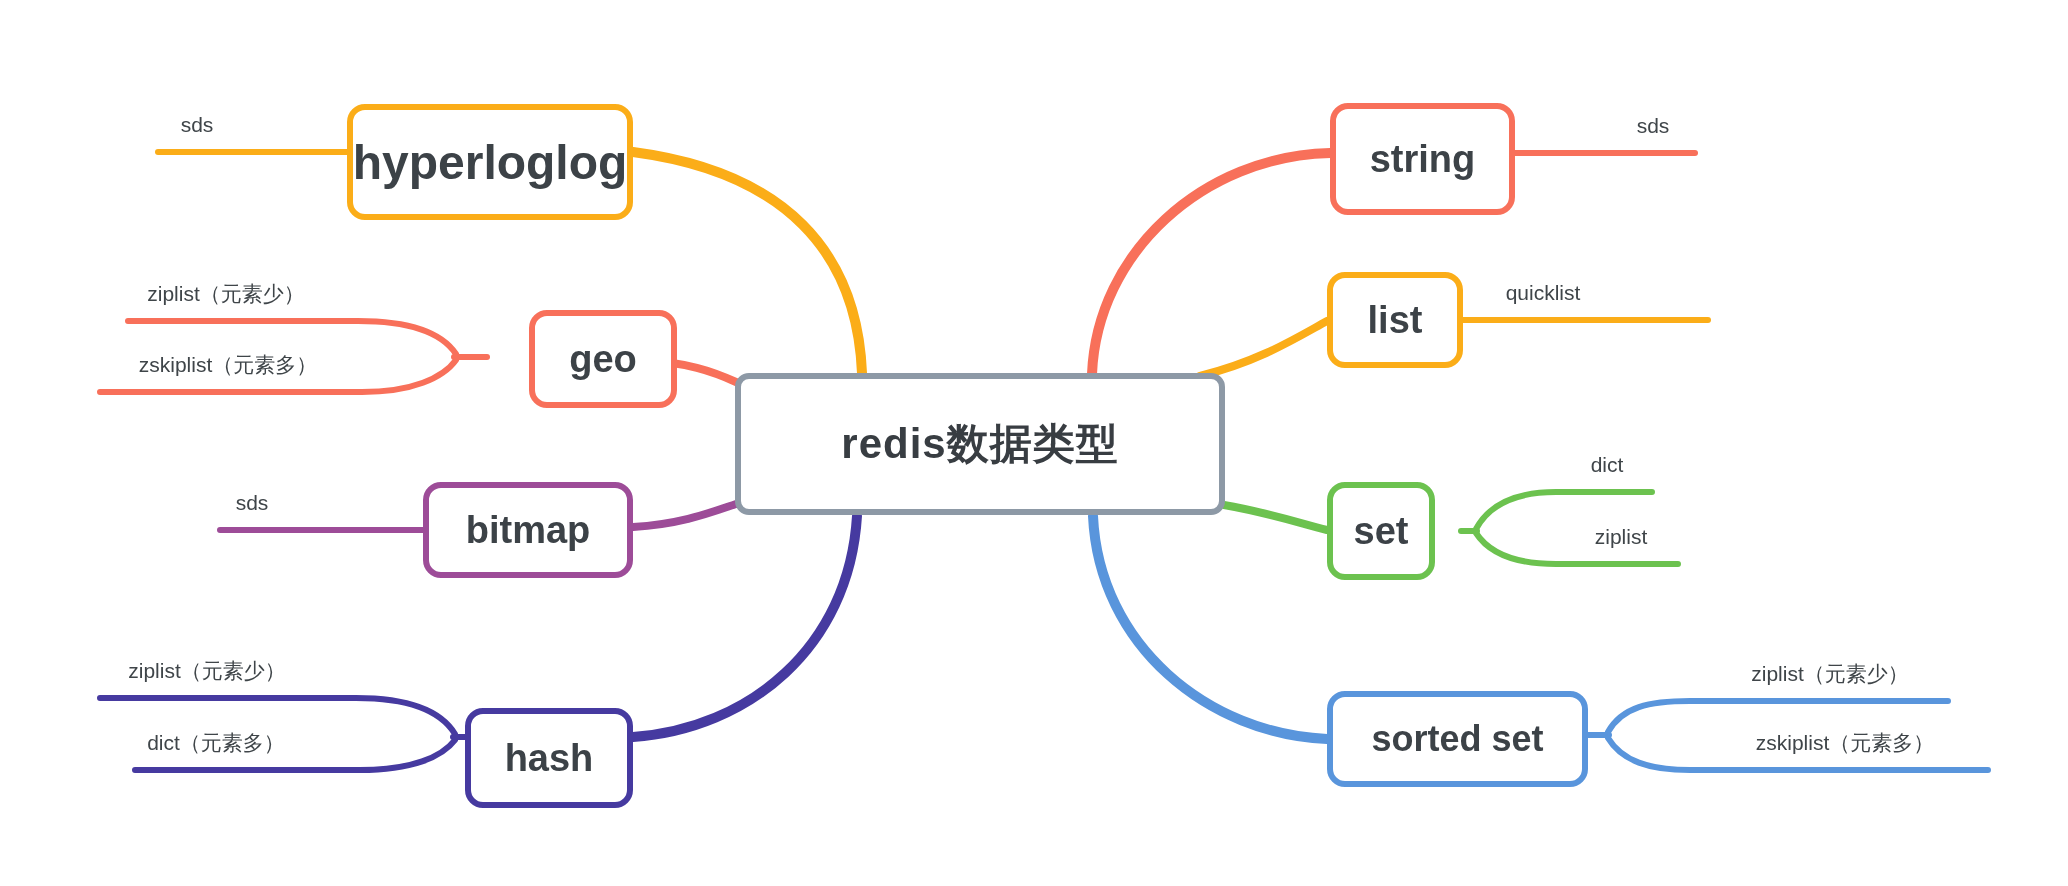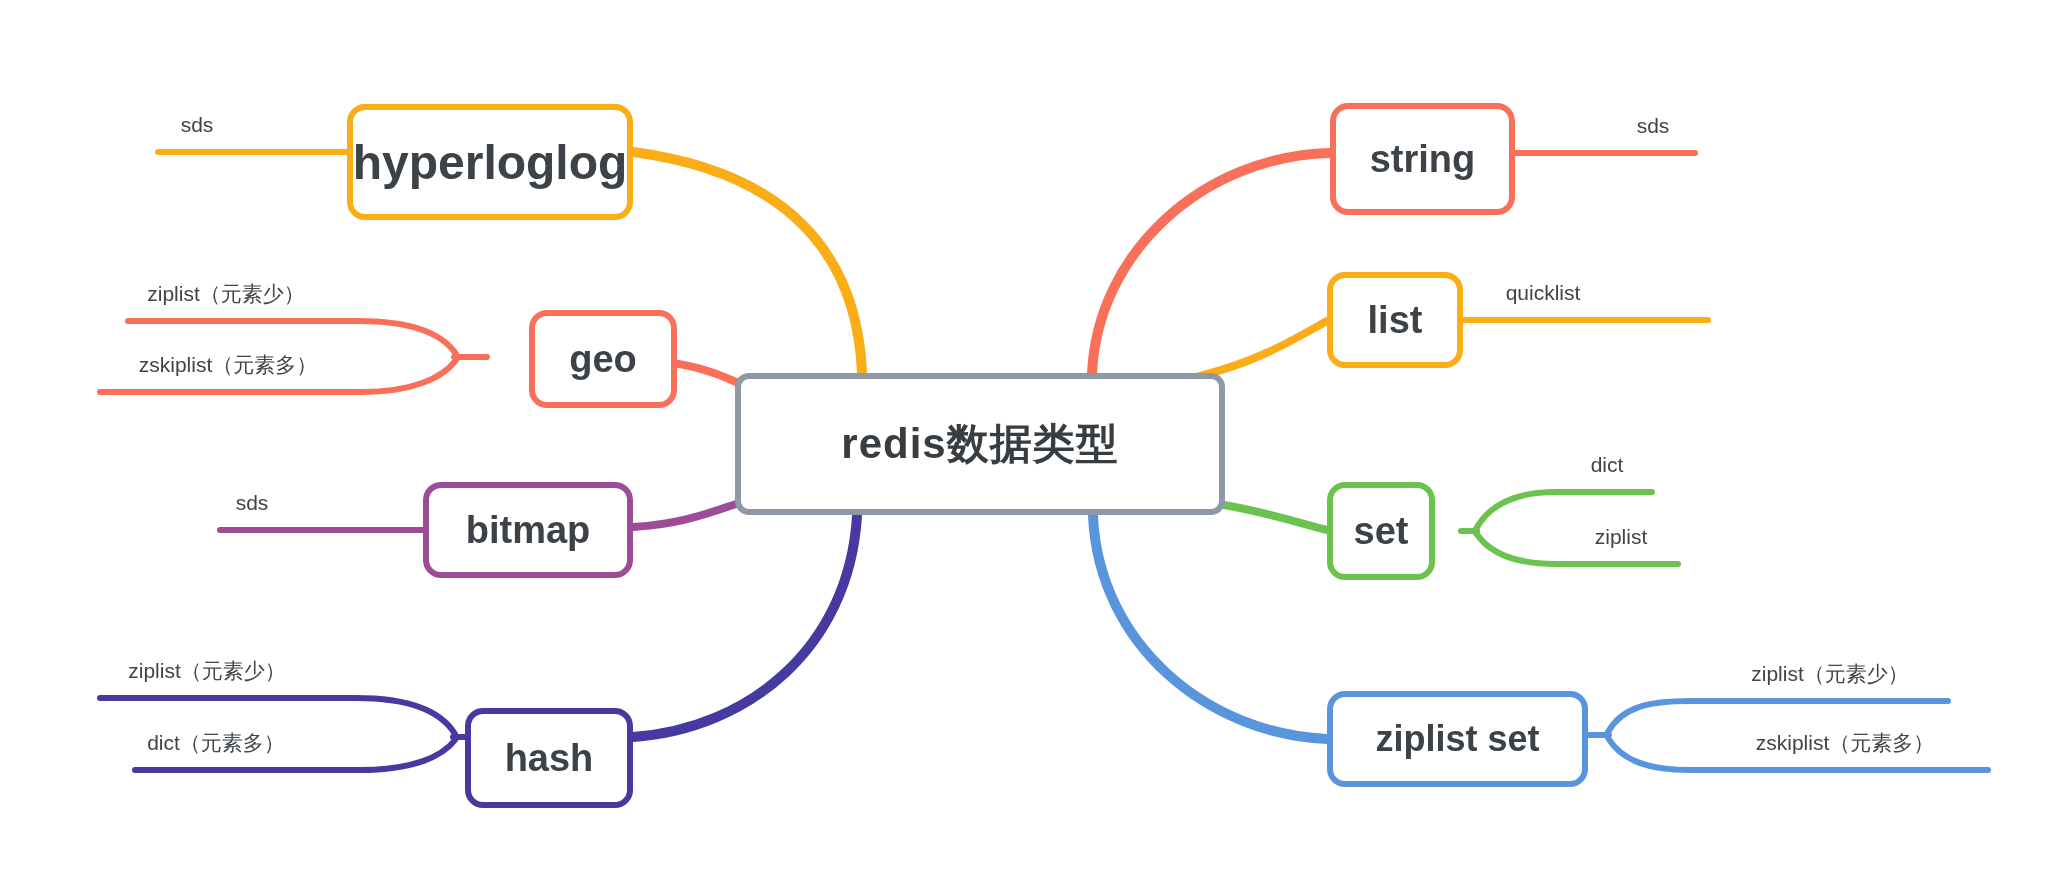--- a/index.html
+++ b/index.html
@@ -109,21 +109,21 @@
   <div class="node node--root" id="n-root">redis数据类型</div>
 
   <div class="node node--yellow" id="n-hyperloglog">hyperloglog</div>
   <div class="node node--salmon" id="n-geo">geo</div>
   <div class="node node--purple" id="n-bitmap">bitmap</div>
   <div class="node node--indigo" id="n-hash">hash</div>
 
   <div class="node node--salmon" id="n-string">string</div>
   <div class="node node--yellow" id="n-list">list</div>
   <div class="node node--green" id="n-set">set</div>
-  <div class="node node--blue" id="n-sorted">ziplist set</div>
+  <div class="node node--blue" id="n-sorted">sorted set</div>
 
   <div class="leaf" id="l-hyper-sds">sds</div>
   <div class="leaf" id="l-geo-ziplist">ziplist（元素少）</div>
   <div class="leaf" id="l-geo-zskiplist">zskiplist（元素多）</div>
   <div class="leaf" id="l-bitmap-sds">sds</div>
   <div class="leaf" id="l-hash-ziplist">ziplist（元素少）</div>
   <div class="leaf" id="l-hash-dict">dict（元素多）</div>
   <div class="leaf" id="l-string-sds">sds</div>
   <div class="leaf" id="l-list-quicklist">quicklist</div>
   <div class="leaf" id="l-set-dict">dict</div>

